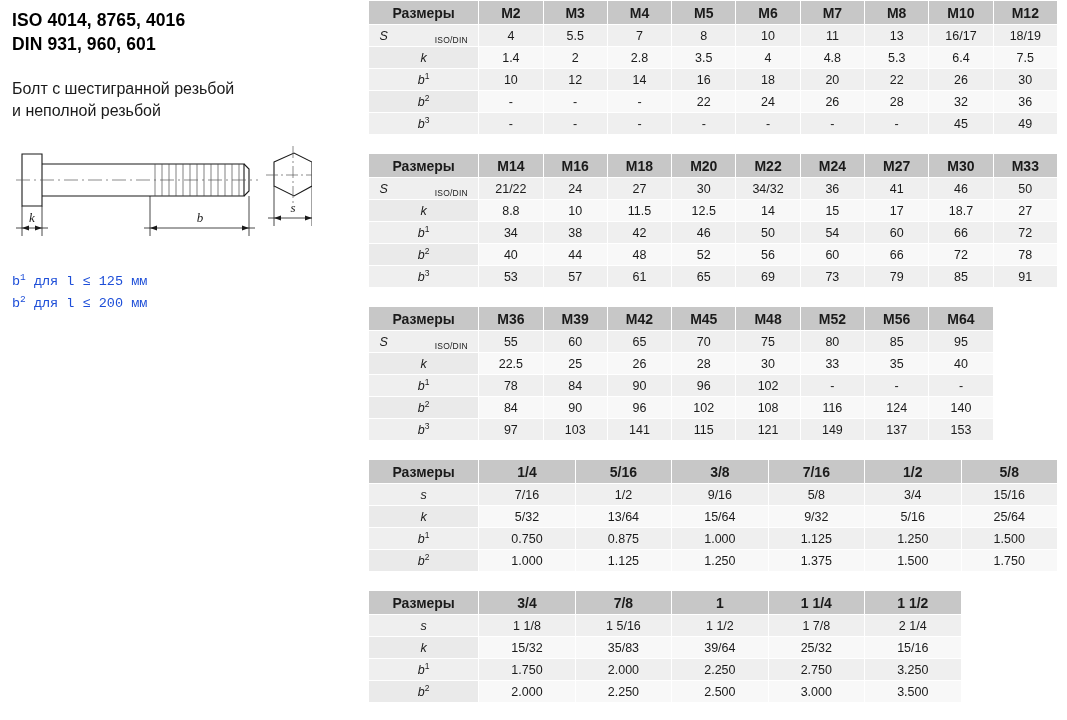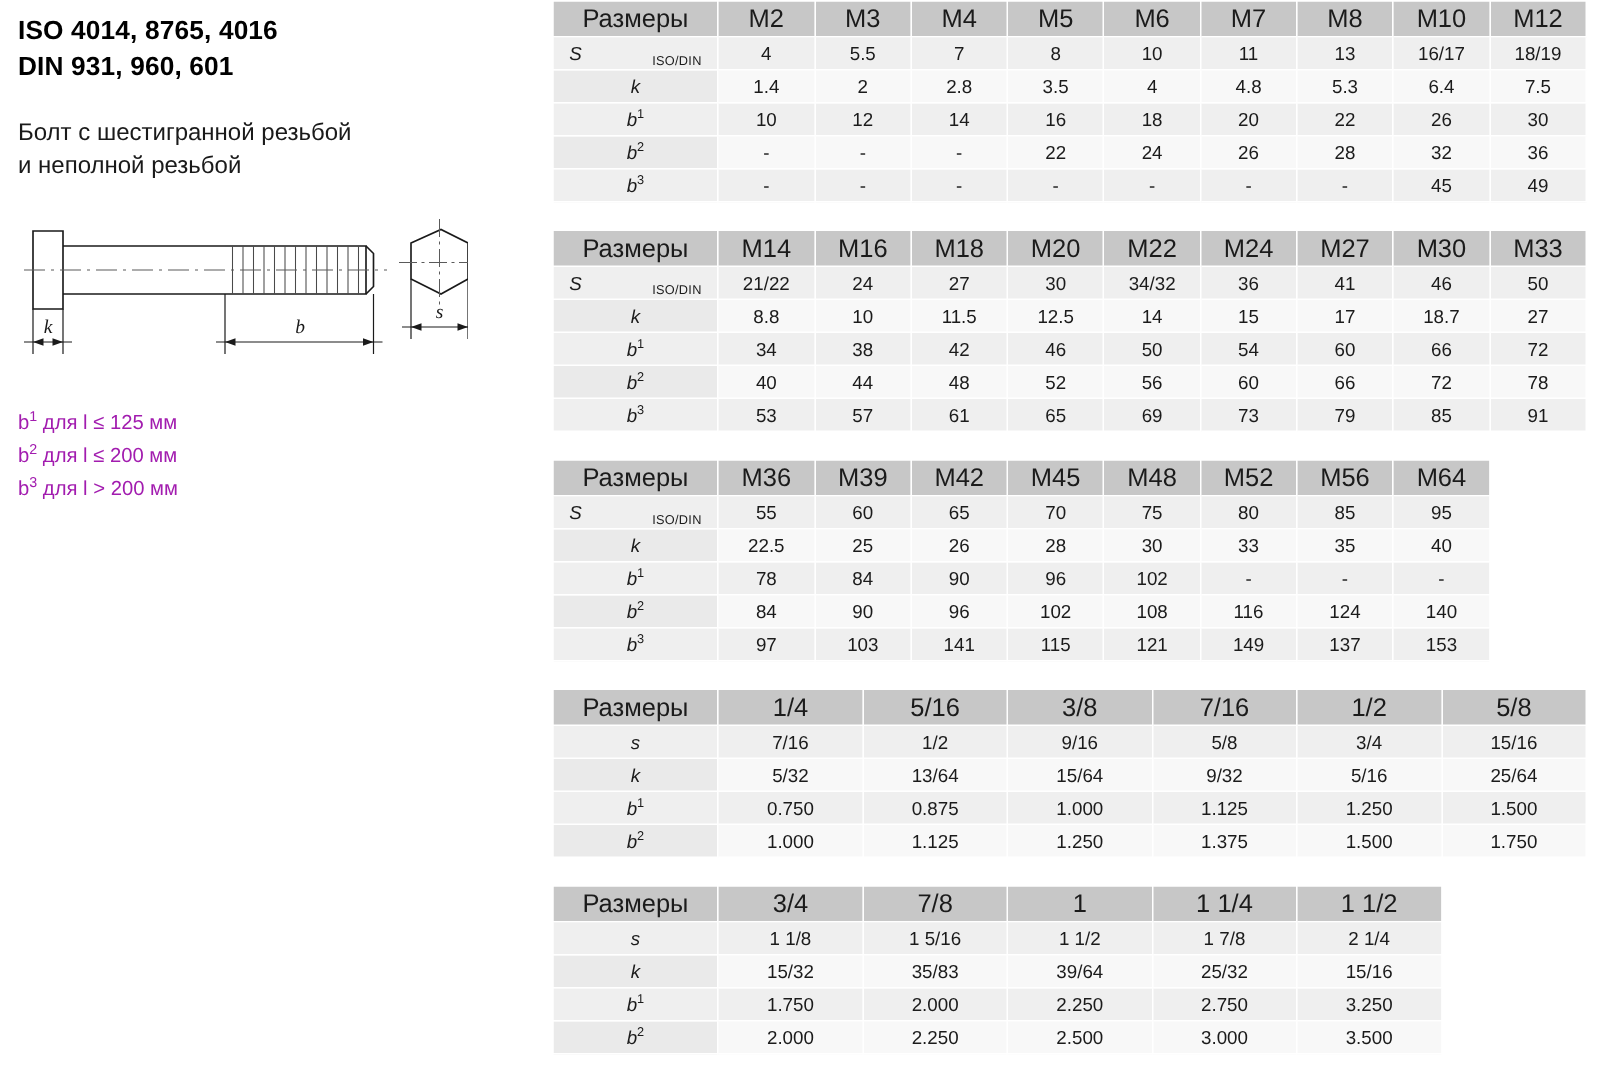--- a/index.html
+++ b/index.html
@@ -43,21 +43,22 @@
   }
   .drawing {
     margin-top: 18px;
     width: 300px;
     height: 105px;
   }
   .notes {
     margin-top: 26px;
     font-size: 13.5px;
     line-height: 1.62;
-    color: #a21caf;
+    color: #1d4ed8;
+    font-family: Liberation Mono, monospace;
   }
   .notes sup {
     font-size: 9.5px;
     vertical-align: super;
     line-height: 0;
   }
 
   
   .tables {
     position: absolute;
@@ -76,22 +77,22 @@
     border: 1px solid #ffffff;
     text-align: center;
     vertical-align: middle;
     height: 21px;
     padding: 0;
     font-weight: normal;
     color: #1b1b1b;
   }
   table.dim thead th {
     background: #c7c7c7;
-    font-weight: normal;
-    font-size: 17px;
+    font-weight: bold;
+    font-size: 14px;
     height: 23px;
   }
   table.dim thead th.rowhead {
     background: #c7c7c7;
   }
   table.dim tbody tr.odd td { background: #efefef; }
   table.dim tbody tr.even td { background: #f8f8f8; }
   table.dim tbody td.rowhead {
     background: #e2e2e2;
     font-size: 12.5px;
@@ -187,21 +188,20 @@
         </g>
         <text x="20" y="82" font-family="Liberation Serif, serif" font-style="italic" font-size="13" text-anchor="middle" fill="#1a1a1a">k</text>
         <text x="188" y="82" font-family="Liberation Serif, serif" font-style="italic" font-size="13" text-anchor="middle" fill="#1a1a1a">b</text>
         <text x="281" y="72" font-family="Liberation Serif, serif" font-style="italic" font-size="13" text-anchor="middle" fill="#1a1a1a">s</text>
       </svg>
     </div>
 
     <div class="notes">
       <div>b<sup>1</sup> для l ≤ 125 мм</div>
       <div>b<sup>2</sup> для l ≤ 200 мм</div>
-      <div>b<sup>3</sup> для l &gt; 200 мм</div>
     </div>
   </div>
 
   <div class="tables">
       <table class="dim">
         <colgroup>
           <col style="width: 16%;">
           <col style="width: 9.33333%;">
           <col style="width: 9.33333%;">
           <col style="width: 9.33333%;">

